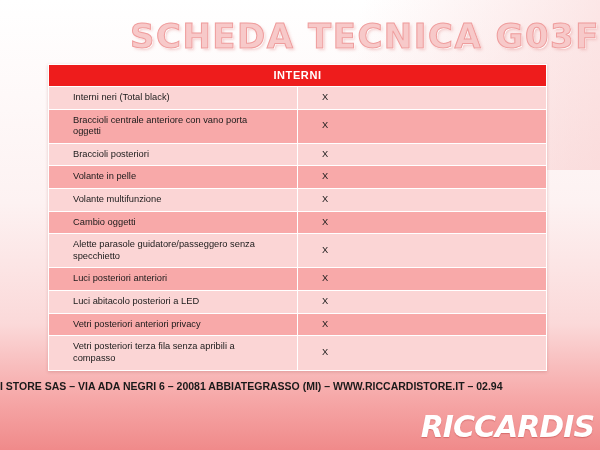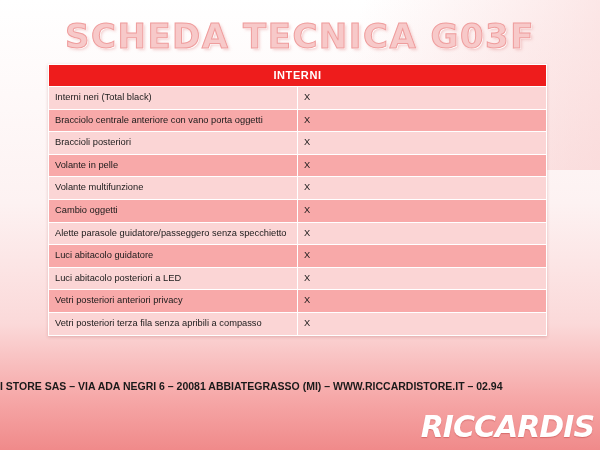--- a/index.html
+++ b/index.html
@@ -26,21 +26,21 @@
     position: absolute;
     left: 0; top: 0; right: 0; height: 170px;
     background: linear-gradient(110deg, rgba(255,255,255,0) 55%, rgba(248,200,200,0.55) 100%);
     pointer-events: none;
   }
   .title {
     position: absolute;
     top: 16px;
     left: 0;
     width: 600px;
-    text-align: center;
+    text-align: right;
     font-size: 34px;
     font-weight: bold;
     letter-spacing: 1.5px;
     font-family: "DejaVu Sans", sans-serif;
     color: #f7c9c9;
     -webkit-text-stroke: 1px #ef9c9c;
     text-shadow: 1px 1px 0 #ffffff, 2px 2px 3px rgba(220,120,120,0.35);
     white-space: nowrap;
   }
   .table-wrap {
@@ -62,21 +62,21 @@
     font-weight: bold;
     letter-spacing: 0.6px;
     text-align: center;
     padding: 4px 0 5px 0;
     border: 1px solid #ffffff;
   }
   table.spec td {
     border: 1px solid #ffffff;
     font-size: 9.3px;
     color: #1a1a1a;
-    padding: 5px 6px;
+    padding: 5px 24px;
     line-height: 1.25;
     vertical-align: middle;
   }
   td.feature { width: 258px; }
   td.mark { width: 247px; }
   tr.light td { background: #fbd5d5; }
   tr.dark td  { background: #f8a9a9; }
   .footer {
     position: absolute;
     left: 0;
@@ -117,21 +117,21 @@
         <tr>
           <th class="header" colspan="2">INTERNI</th>
         </tr>
       </thead>
       <tbody>
         <tr class="light">
           <td class="feature">Interni neri (Total black)</td>
           <td class="mark">X</td>
         </tr>
         <tr class="dark">
-          <td class="feature">Bracciolo centrale anteriore con vano porta oggetti</td>
+          <td class="feature">Braccioli centrale anteriore con vano porta oggetti</td>
           <td class="mark">X</td>
         </tr>
         <tr class="light">
           <td class="feature">Braccioli posteriori</td>
           <td class="mark">X</td>
         </tr>
         <tr class="dark">
           <td class="feature">Volante in pelle</td>
           <td class="mark">X</td>
         </tr>
@@ -141,21 +141,21 @@
         </tr>
         <tr class="dark">
           <td class="feature">Cambio oggetti</td>
           <td class="mark">X</td>
         </tr>
         <tr class="light">
           <td class="feature">Alette parasole guidatore/passeggero senza specchietto</td>
           <td class="mark">X</td>
         </tr>
         <tr class="dark">
-          <td class="feature">Luci abitacolo guidatore</td>
+          <td class="feature">Luci posteriori anteriori</td>
           <td class="mark">X</td>
         </tr>
         <tr class="light">
           <td class="feature">Luci abitacolo posteriori a LED</td>
           <td class="mark">X</td>
         </tr>
         <tr class="dark">
           <td class="feature">Vetri posteriori anteriori privacy</td>
           <td class="mark">X</td>
         </tr>

